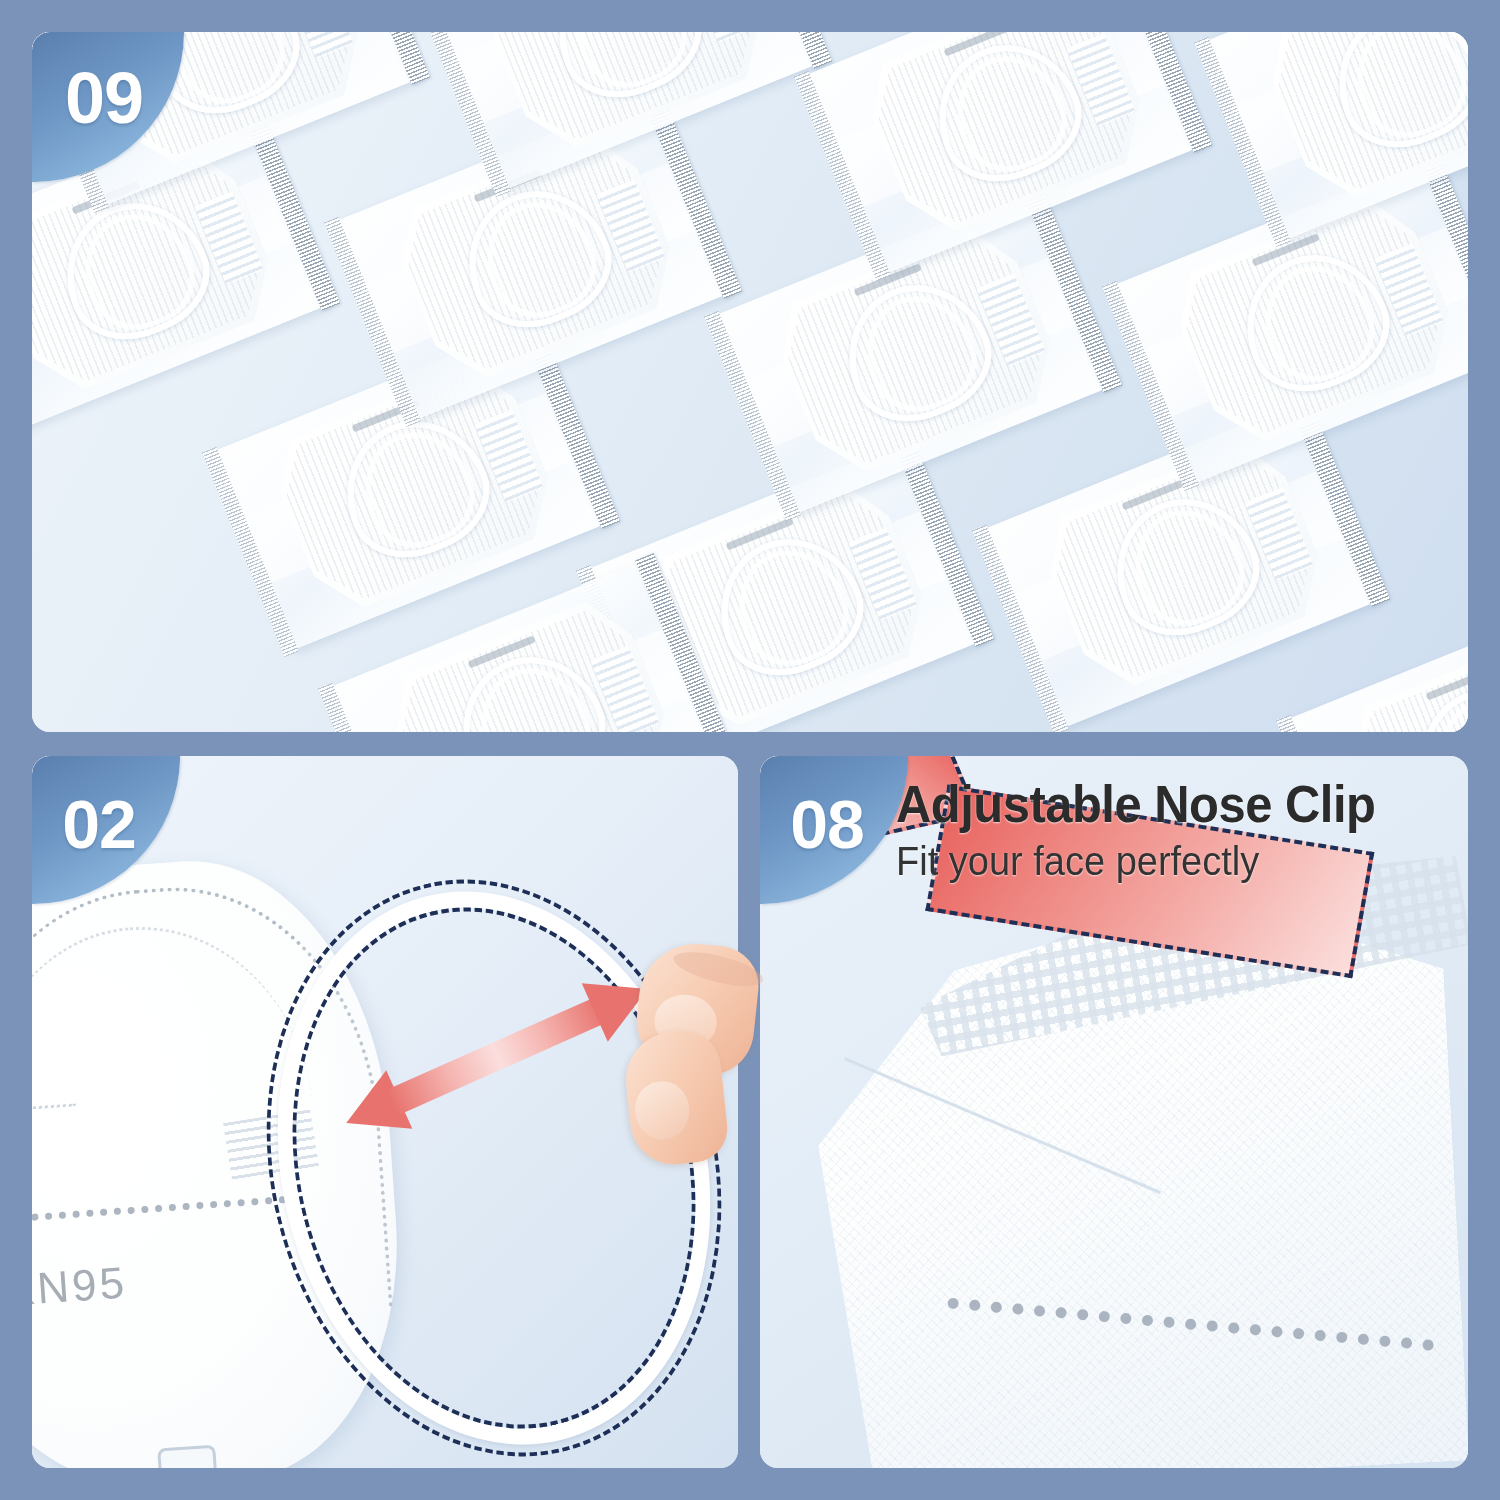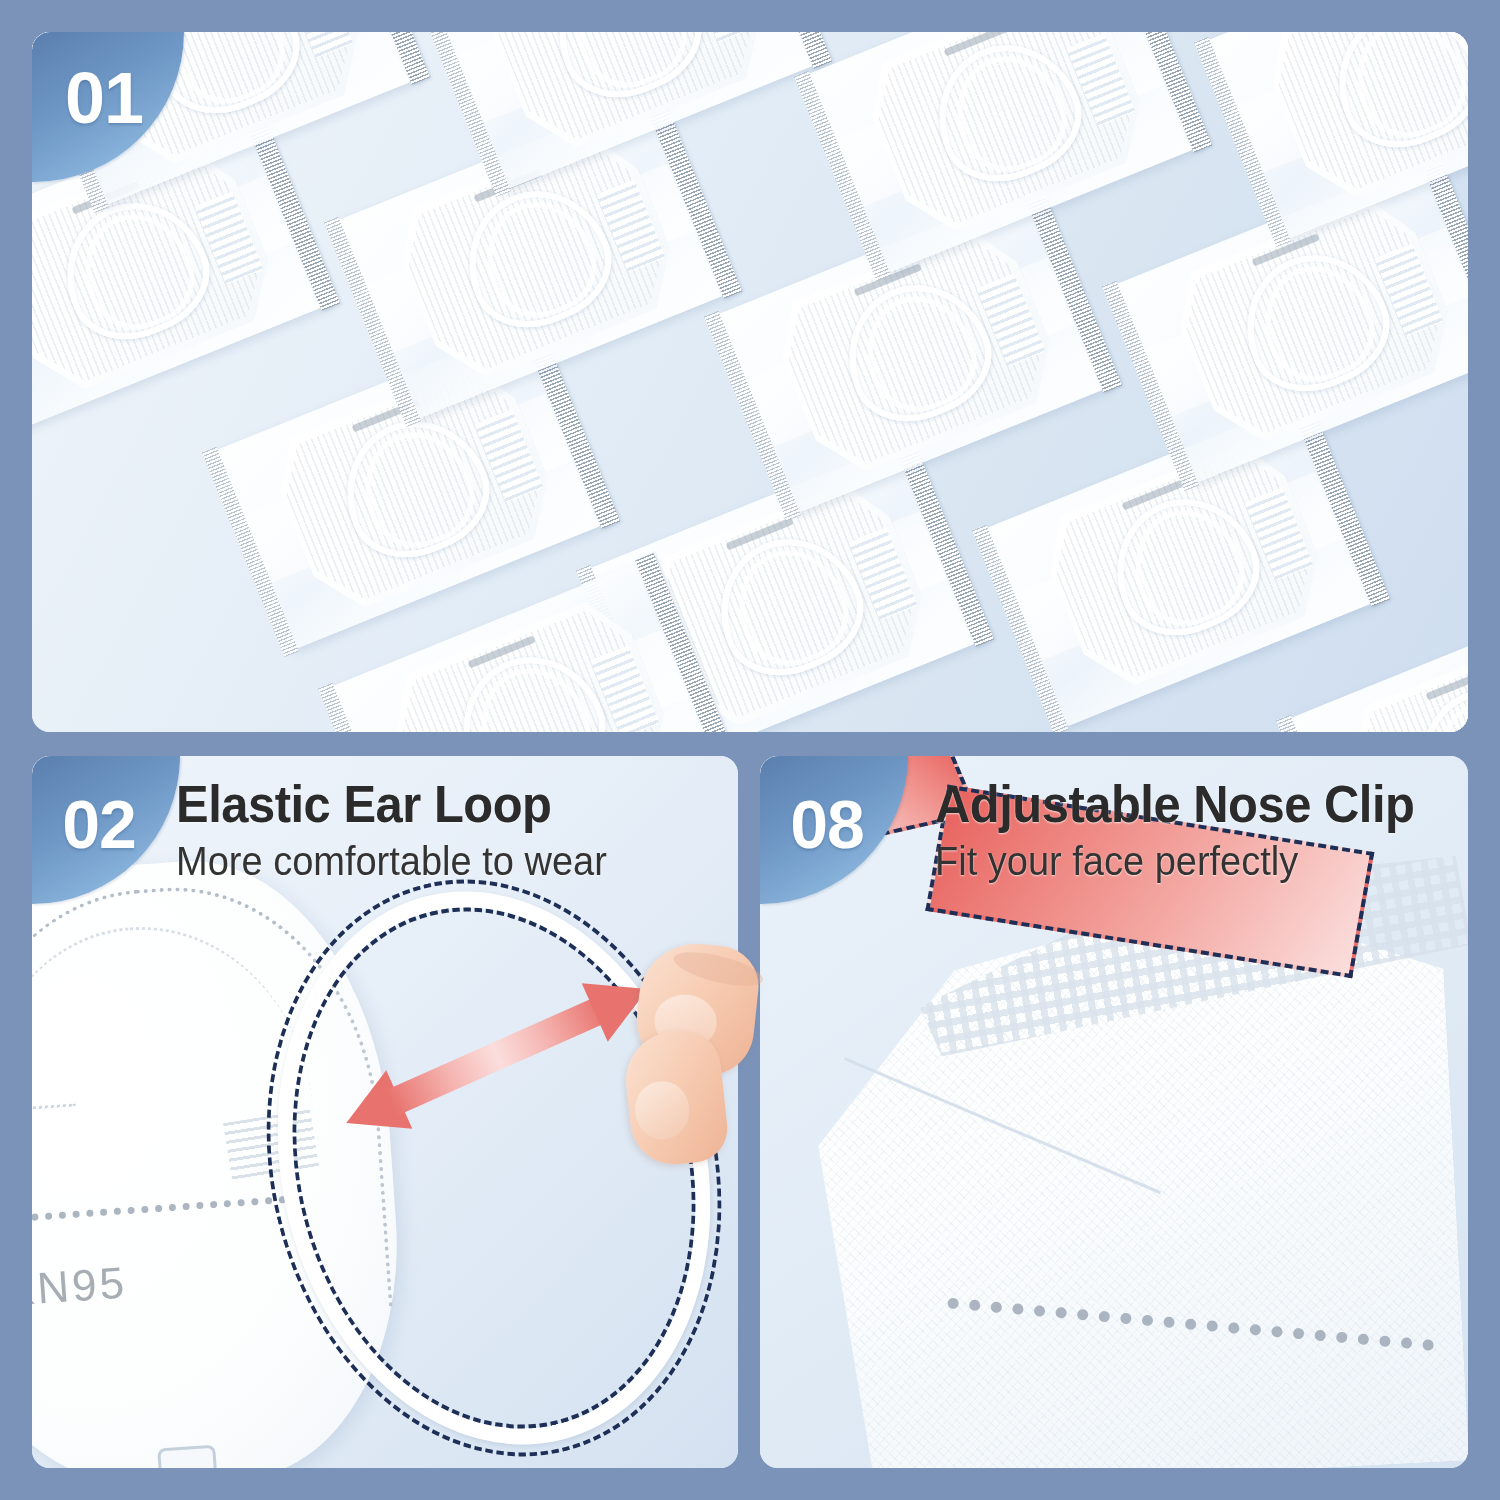--- a/index.html
+++ b/index.html
@@ -88,21 +88,21 @@
   #head-1 .title{ font-size:58px; }
   #head-1 .subtitle{ font-size:44px; margin-top:8px; }
 
   #head-2{ left:176px; top:778px; }
   #head-2 .title{ font-size:52px; }
   #head-2 .subtitle{ font-size:40px; margin-top:8px; }
 
   #head-3{ left:900px; top:778px; }
   #head-3 .title{ font-size:52px; }
   #head-3 .subtitle{ font-size:40px; margin-top:8px; }
-  .head-3-inner{ position:relative; left:-4px;margin-left:39px; }
+  .head-3-inner{ position:relative; left:-4px; }
 
   
   .sachet-layer{ position:absolute; inset:0; }
   .sachet{
     position:absolute;
     width:330px; height:206px;
     transform-origin:center center;
   }
   .sachet .film{
     position:absolute; inset:0;
@@ -640,21 +640,21 @@
             <div class="im-body"></div>
             <div class="im-dots"></div>
             <div class="im-clip"></div>
             <div class="im-loop"></div>
             <div class="im-loop2"></div>
           </div>
       </div>
     </div>
 
     <div class="badge">
-      <div class="badge-num">01</div>
+      <div class="badge-num">09</div>
     </div>
   </div>
 
 
   <div class="panel" id="panel-2">
     <div class="p2-bg"></div>
 
     <div class="p2-stage">
 
       <div class="p2-mask">
@@ -689,24 +689,20 @@
   <div class="hand">
     <div class="finger thumb">
         <div class="knuckle"></div>
         <div class="nail"></div>
       </div>
     <div class="finger index">
         <div class="nail2"></div>
       </div>
   </div>
 
-  <div class="heading" id="head-2">
-    <div class="title">Elastic Ear Loop</div>
-    <div class="subtitle">More comfortable to wear</div>
-  </div>
 
   <div class="panel" id="panel-3">
     <div class="p3-bg"></div>
 
     <div class="p3-stage">
       <div class="p3-mask">
         <div class="p3-mask-body"></div>
         <div class="p3-texture"></div>
         <div class="p3-rim"></div>
         <div class="p3-fold"></div>

